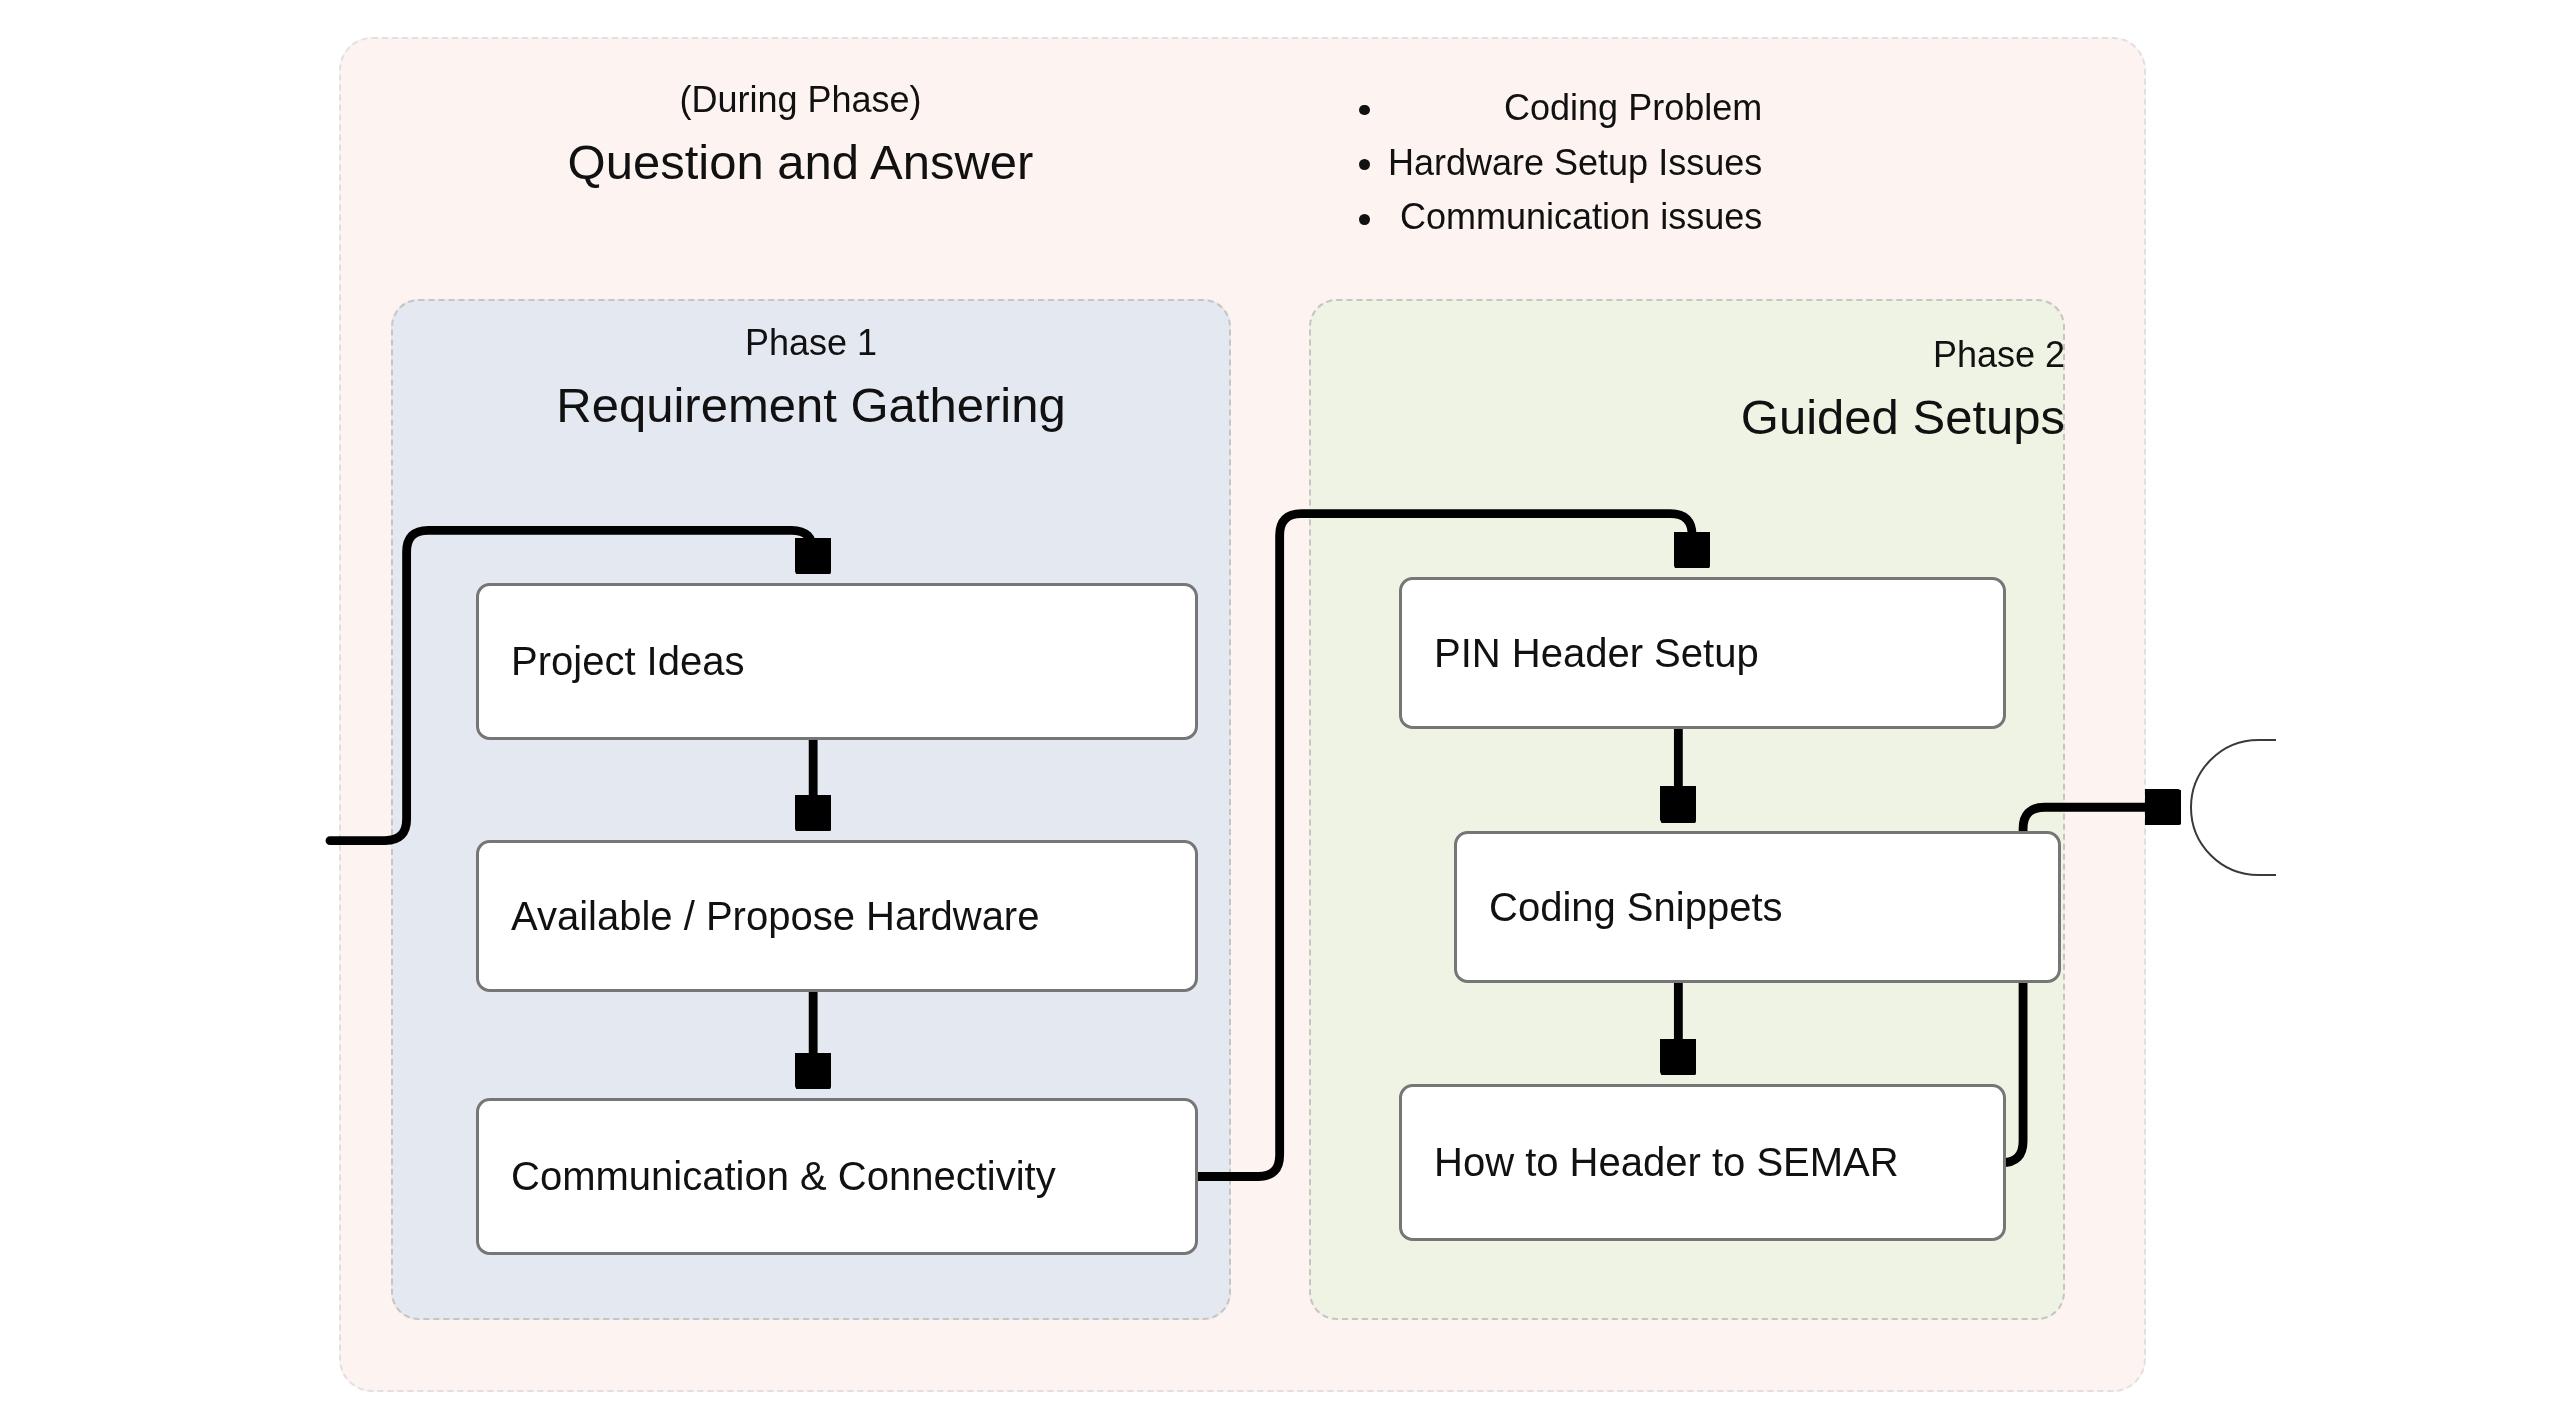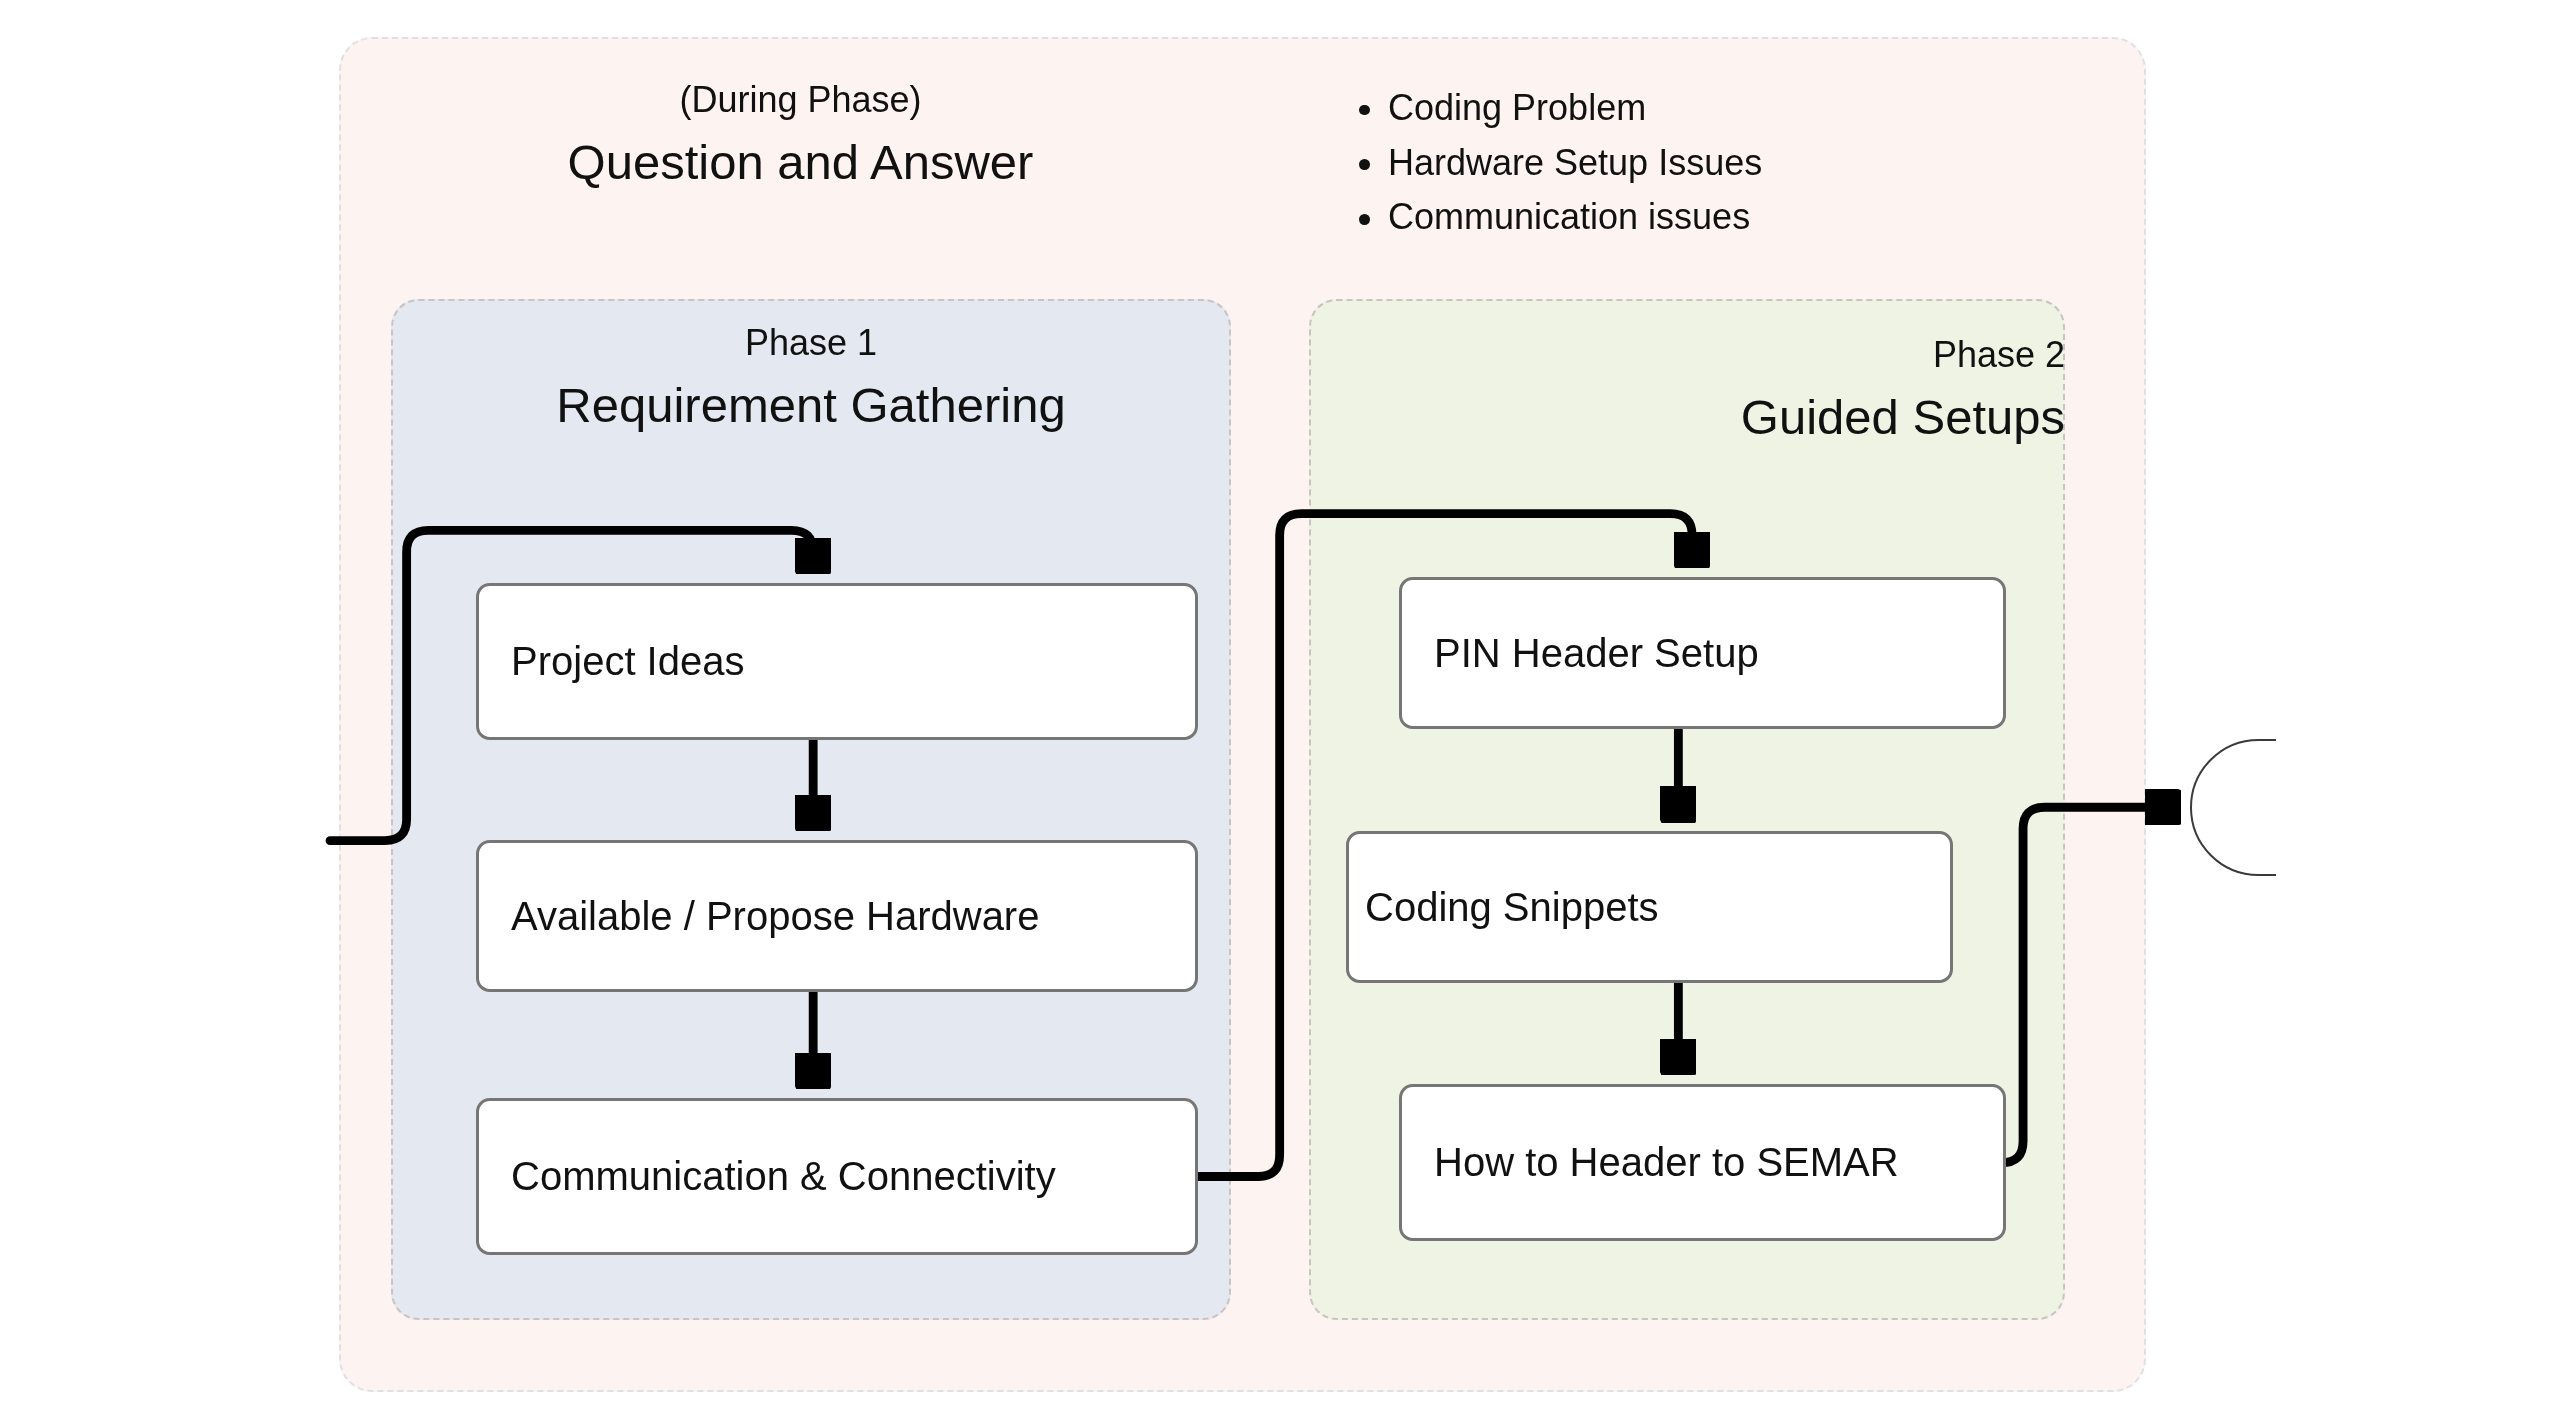--- a/index.html
+++ b/index.html
@@ -95,20 +95,21 @@
     padding: 0;
     list-style: none;
   }
   #issue-list li {
     position: relative;
     padding-left: 35px;
     font-size: 36px;
     color: #111111;
     line-height: 1.52;
     white-space: nowrap;
+    text-align: right;
   }
   #issue-list li::before {
     content: "";
     position: absolute;
     left: 5.9px;
     top: 23.6px;
     width: 10.8px;
     height: 10.8px;
     border-radius: 50%;
     background: #111111;
@@ -129,21 +130,21 @@
     white-space: nowrap;
     margin-left: 24px;
   }
 
   
   #box-project-ideas        { left: 452px;  top: 583px;  width: 722px; height: 157px; }
   #box-hardware             { left: 452px;  top: 840px;  width: 722px; height: 152px; }
   #box-communication        { left: 452px;  top: 1098px; width: 722px; height: 157px; }
   
   #box-pin-header           { left: 1375px; top: 577px;  width: 607px; height: 152px; }
-  #box-coding-snippets      { left: 1322px; top: 831px;  width: 607px; height: 152px; padding-left: 16px; }
+  #box-coding-snippets      { left: 1430px; top: 831px;  width: 607px; height: 152px; }
   #box-connect-semar        { left: 1375px; top: 1084px; width: 607px; height: 157px; }
 
   
   .terminator {
     position: absolute;
     box-sizing: border-box;
     background: #ffffff;
     border: 2px solid #3a3a3a;
     border-radius: 981px;
     display: flex;

